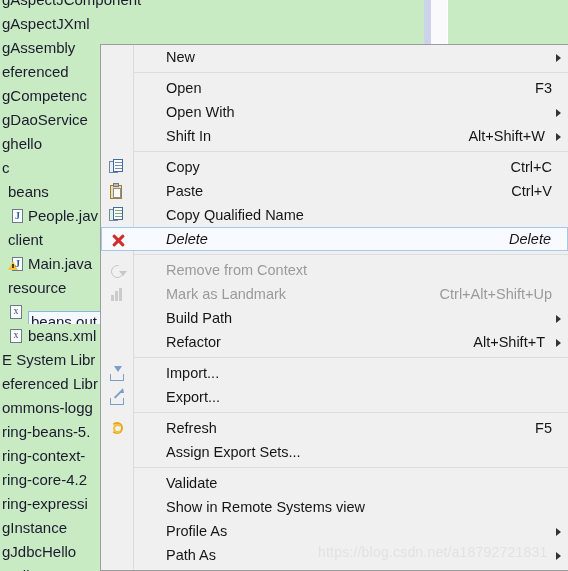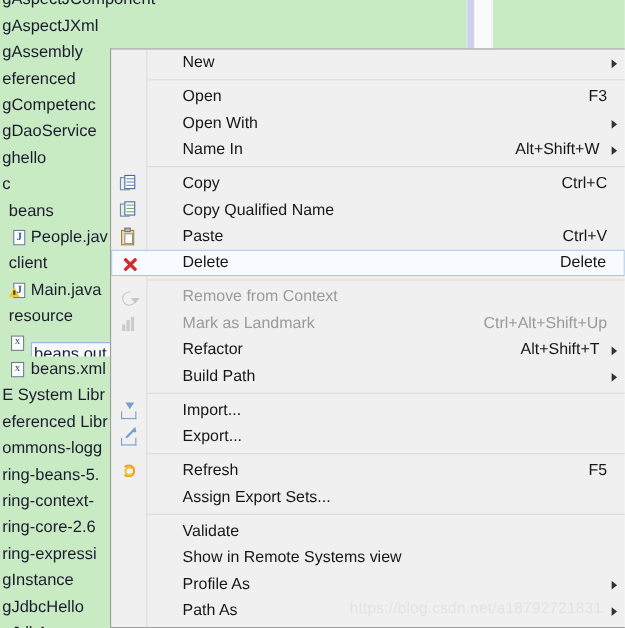--- a/index.html
+++ b/index.html
@@ -99,21 +99,21 @@
   }
   .mi.hasarrow .mshort{right:23px;}
   .mi .marrow{
     position:absolute;right:7px;top:9px;width:0;height:0;
     border-top:4px solid transparent;border-bottom:4px solid transparent;
     border-left:5px solid #333333;
   }
   .mi.disabled{color:#9a9a9a;}
   .mi.hl{
     background:#f7fbff;border:1px solid #a7c9e8;
-    height:24px;line-height:22px;
+    height:24px;line-height:22px;font-style:italic;
   }
   .mi.hl .mlabel{left:40px;}
   .msep{height:1px;background:#dcdcdc;margin:3px 0 3px 33px;}
 
   
   .mico{position:absolute;left:8px;top:4px;width:17px;height:17px;}
   .mico.dim{opacity:.42;filter:grayscale(1);}
 
   
   .i-copy .p1{position:absolute;left:0;top:2px;width:9px;height:12px;
@@ -199,21 +199,21 @@
           <i></i>
         </span></span><span class="tlabel">Main.java</span></div>
     <div class="trow clip" style="padding-left: 8px;"><span class="tlabel">resource</span></div>
     <div class="trow clip sel" style="padding-left: 8px;"><span class="ticon ic-xml"></span><span class="tlabel">beans.out.</span></div>
     <div class="trow clip" style="padding-left: 8px;"><span class="ticon ic-xml"></span><span class="tlabel">beans.xml</span></div>
     <div class="trow clip"><span class="tlabel">E System Libr</span></div>
     <div class="trow clip"><span class="tlabel">eferenced Libr</span></div>
     <div class="trow clip"><span class="tlabel">ommons-logg</span></div>
     <div class="trow clip"><span class="tlabel">ring-beans-5.</span></div>
     <div class="trow clip"><span class="tlabel">ring-context-</span></div>
-    <div class="trow clip"><span class="tlabel">ring-core-2.6</span></div>
+    <div class="trow clip"><span class="tlabel">ring-core-4.2</span></div>
     <div class="trow clip"><span class="tlabel">ring-expressi</span></div>
     <div class="trow clip"><span class="tlabel">gInstance</span></div>
     <div class="trow clip"><span class="tlabel">gJdbcHello</span></div>
     <div class="trow clip"><span class="tlabel">gJdkAop</span></div>
   </div>
 
 <div id="tree-scroll">
   <div id="tree-scroll-thumb"></div>
 </div>
 <div id="tree-right"></div>
@@ -228,53 +228,53 @@
     <div class="msep"></div>
     <div class="mi">
       <span class="mlabel">Open</span>
       <span class="mshort">F3</span>
     </div>
     <div class="mi hasarrow">
       <span class="mlabel">Open With</span>
       <span class="marrow"></span>
     </div>
     <div class="mi hasarrow">
-      <span class="mlabel">Name In</span>
+      <span class="mlabel">Shift In</span>
       <span class="mshort">Alt+Shift+W</span>
       <span class="marrow"></span>
     </div>
     <div class="msep"></div>
     <div class="mi">
       <span class="mico i-copy">
         <span class="p1"></span>
         <span class="p2">
           <b></b>
         </span>
       </span>
       <span class="mlabel">Copy</span>
       <span class="mshort">Ctrl+C</span>
     </div>
     <div class="mi">
+      <span class="mico i-paste">
+        <span class="cb"></span>
+        <span class="cl"></span>
+        <span class="pg"></span>
+      </span>
+      <span class="mlabel">Paste</span>
+      <span class="mshort">Ctrl+V</span>
+    </div>
+    <div class="mi">
       <span class="mico i-copyq">
         <span class="p1"></span>
         <span class="p2">
           <b></b>
         </span>
       </span>
       <span class="mlabel">Copy Qualified Name</span>
     </div>
-    <div class="mi">
-      <span class="mico i-paste">
-        <span class="cb"></span>
-        <span class="cl"></span>
-        <span class="pg"></span>
-      </span>
-      <span class="mlabel">Paste</span>
-      <span class="mshort">Ctrl+V</span>
-    </div>
     <div class="mi hl">
       <span class="mico i-del">
         <span class="x1"></span>
         <span class="x2"></span>
       </span>
       <span class="mlabel">Delete</span>
       <span class="mshort">Delete</span>
     </div>
     <div class="msep"></div>
     <div class="mi disabled">
@@ -287,26 +287,26 @@
     <div class="mi disabled">
       <span class="mico i-land dim">
         <span class="b1"></span>
         <span class="b2"></span>
         <span class="b3"></span>
       </span>
       <span class="mlabel">Mark as Landmark</span>
       <span class="mshort">Ctrl+Alt+Shift+Up</span>
     </div>
     <div class="mi hasarrow">
+      <span class="mlabel">Build Path</span>
+      <span class="marrow"></span>
+    </div>
+    <div class="mi hasarrow">
       <span class="mlabel">Refactor</span>
       <span class="mshort">Alt+Shift+T</span>
-      <span class="marrow"></span>
-    </div>
-    <div class="mi hasarrow">
-      <span class="mlabel">Build Path</span>
       <span class="marrow"></span>
     </div>
     <div class="msep"></div>
     <div class="mi">
       <span class="mico i-imp">
         <span class="ar"></span>
         <span class="tray"></span>
       </span>
       <span class="mlabel">Import...</span>
     </div>

